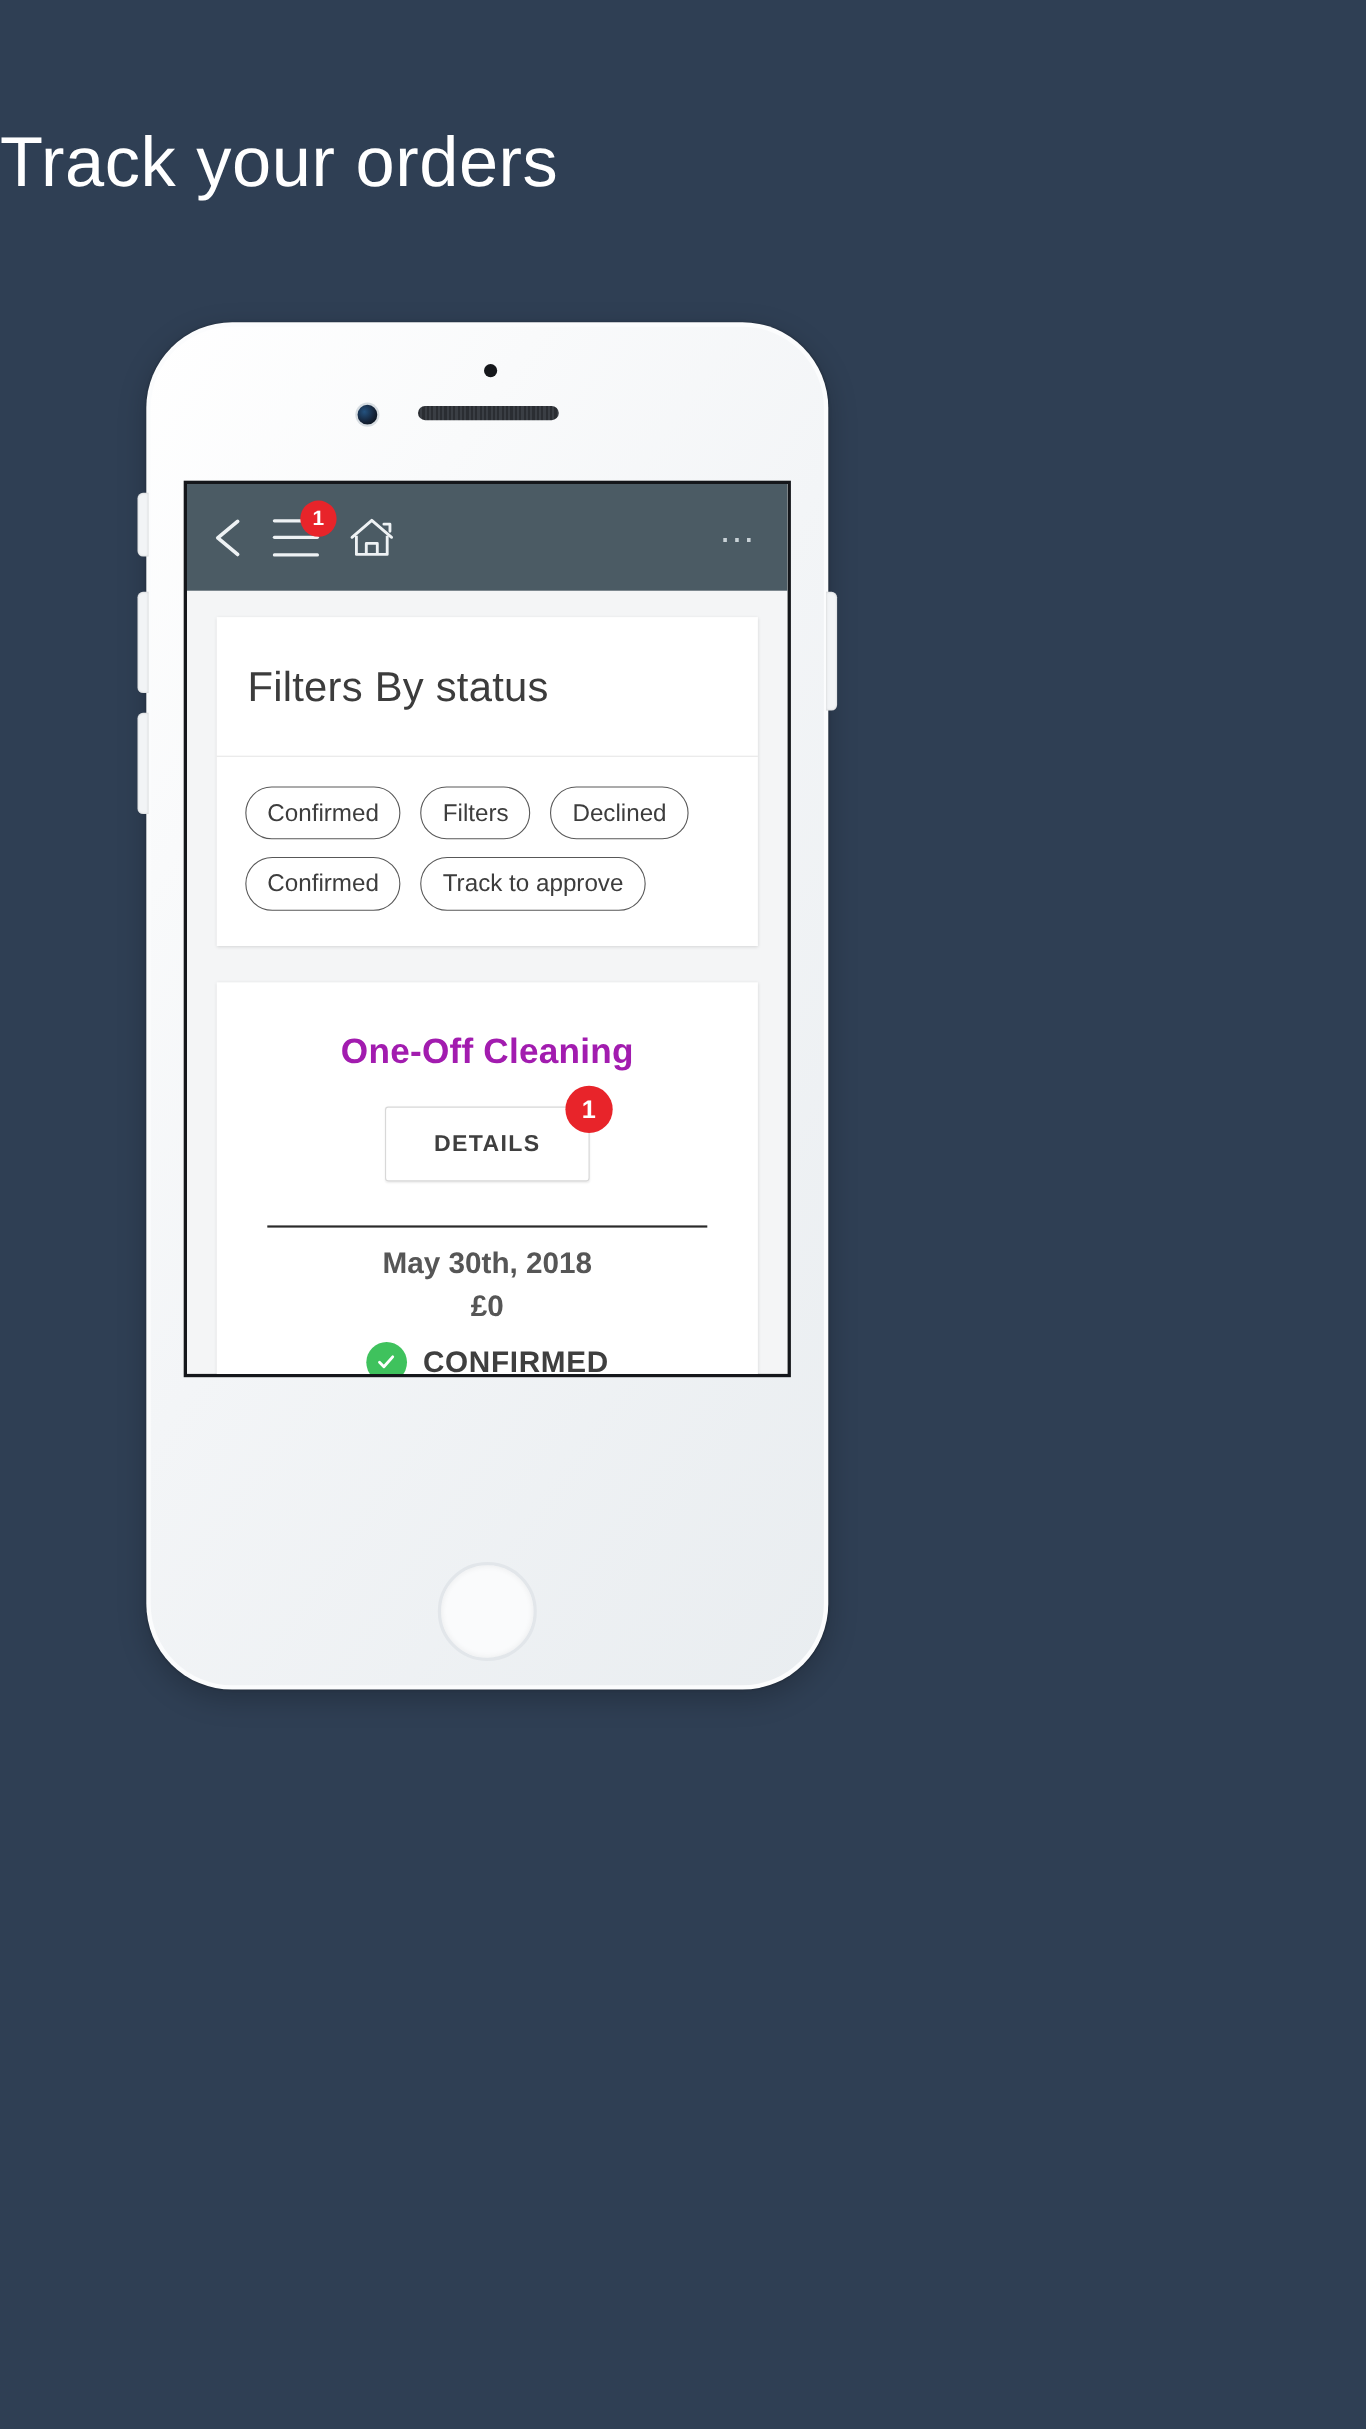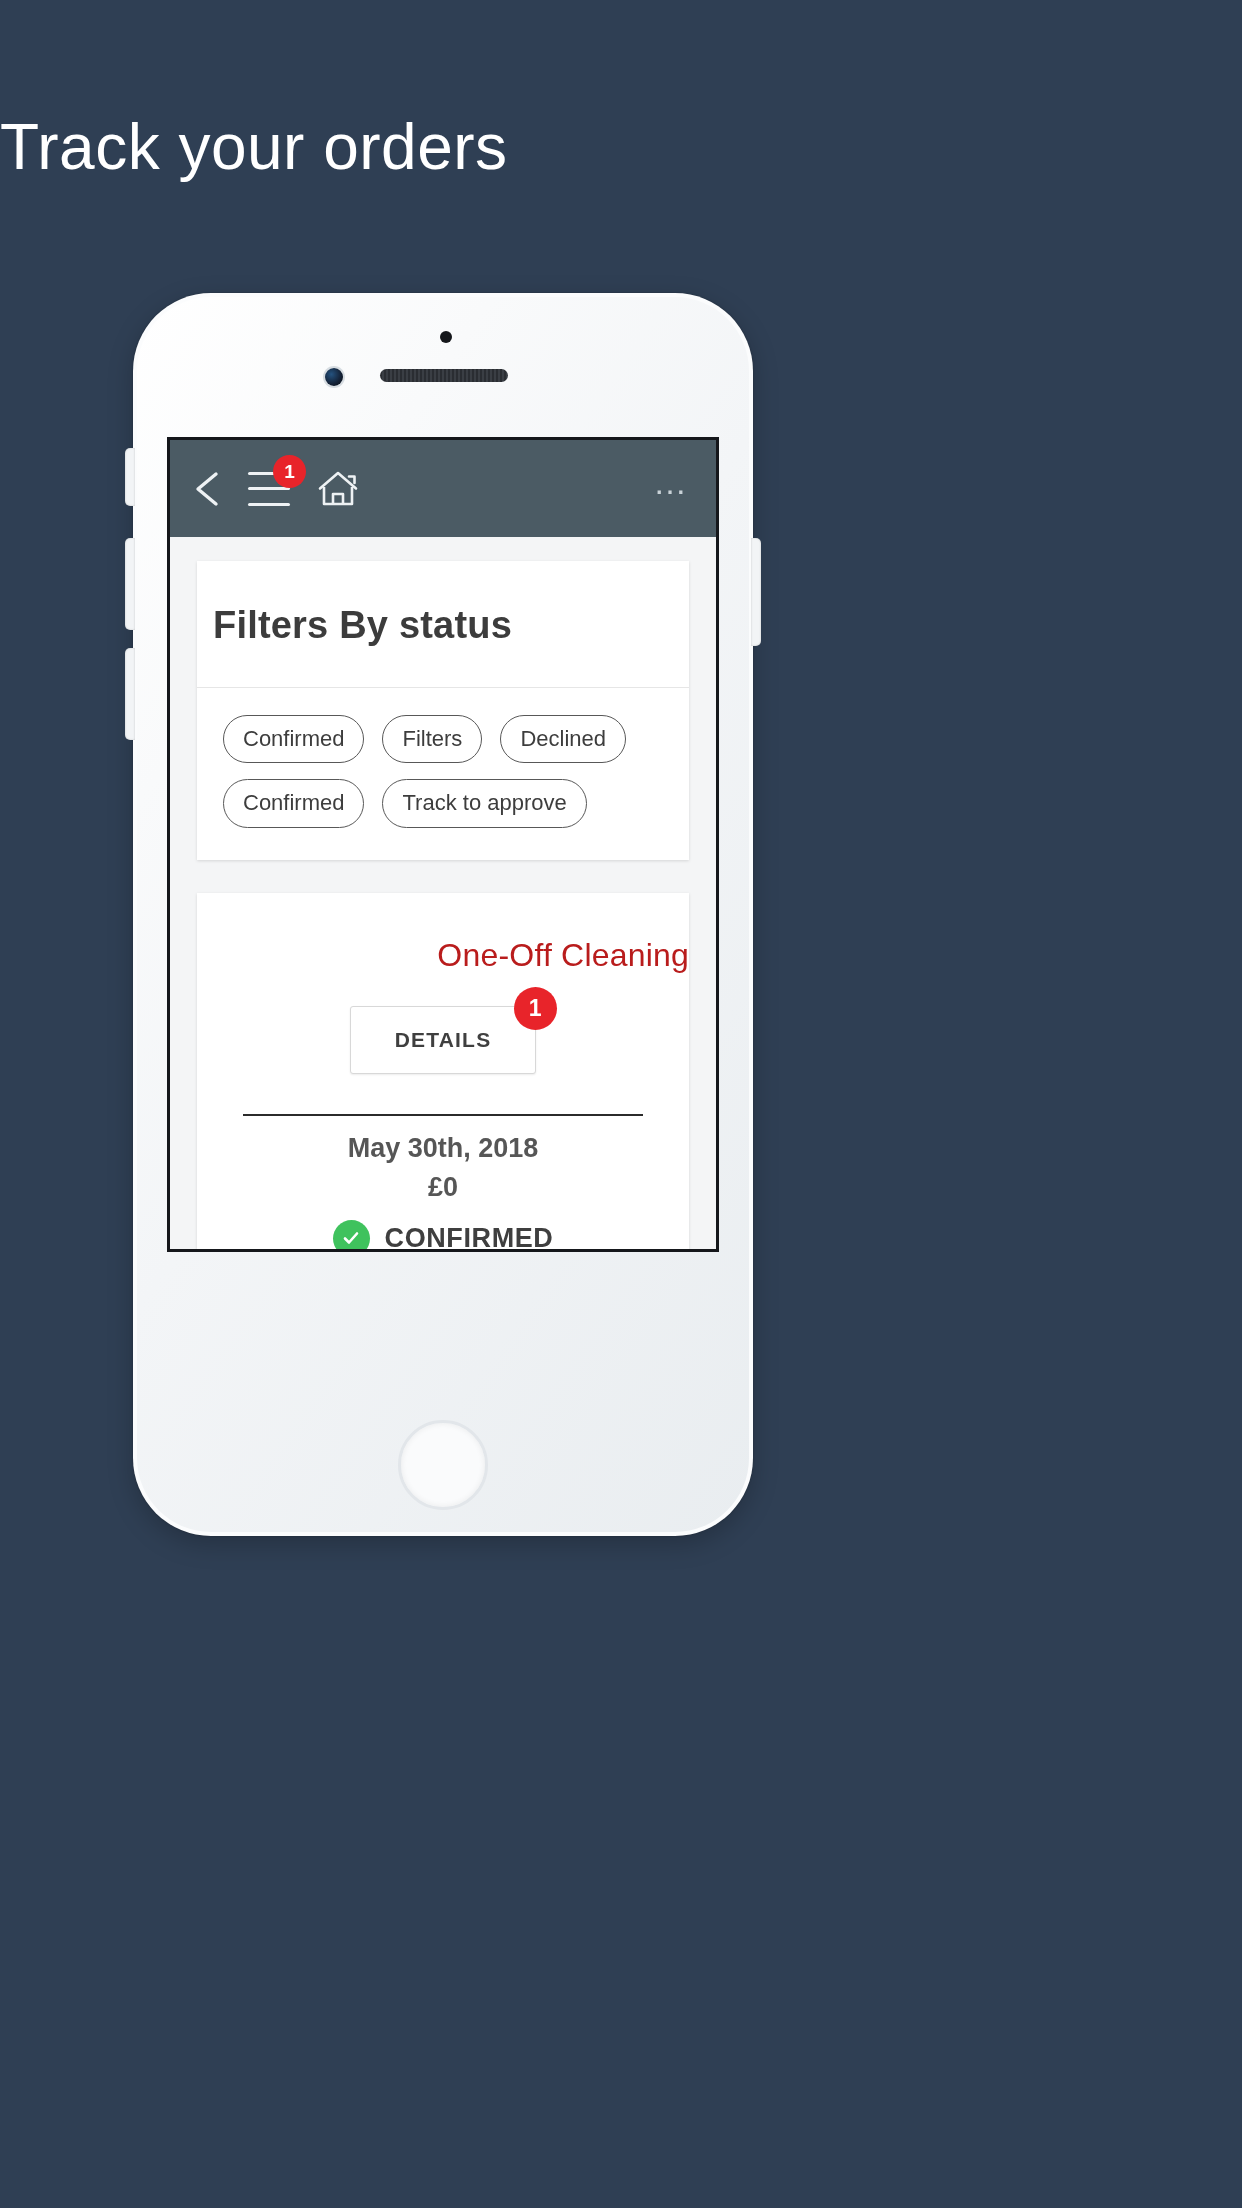--- a/index.html
+++ b/index.html
@@ -128,24 +128,24 @@
 
   
   .screen-body { padding: 24px 27px 0 27px; }
 
   .card {
     background: #ffffff;
     box-shadow: 0 1px 3px rgba(0,0,0,0.13);
   }
 
   .filter-card-title {
-    padding: 43px 36px 40px 16px;
+    padding: 43px 36px 40px 28px;
     font-size: 38px;
     color: #3c3c3c;
-    font-weight: 700;
+    font-weight: 400;
     border-bottom: 1px solid #e6e6e6;
     letter-spacing: 0.2px;
   }
   .chips {
     padding: 27px 26px 32px 26px;
     display: flex;
     flex-wrap: wrap;
     gap: 16px 18px;
   }
   .chip {
@@ -155,24 +155,23 @@
     font-size: 22px;
     color: #3d3d3d;
     background: #fff;
     white-space: nowrap;
     line-height: 1.15;
   }
 
   .order-card { margin-top: 33px; padding: 44px 0 40px 0; text-align: center; }
   .order-title {
     font-size: 32px;
-    font-weight: 400;
-    color: #b91c1c;
+    font-weight: 700;
+    color: #a21caf;
     letter-spacing: 0.2px;
-    text-align: right;
   }
   .details-wrap {
     margin-top: 32px;
     display: flex;
     justify-content: center;
   }
   .details-btn {
     position: relative;
     border: 1px solid #d8d8d8;
     background: #fff;

